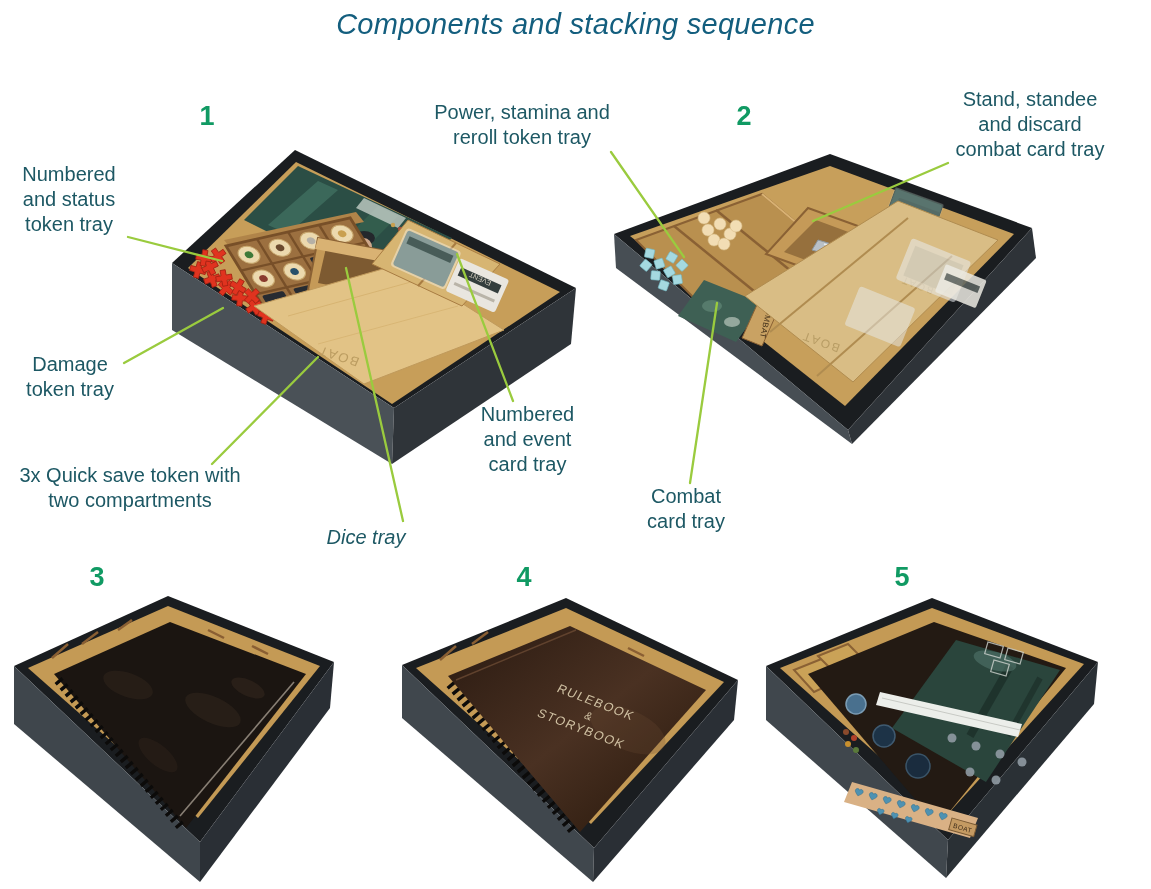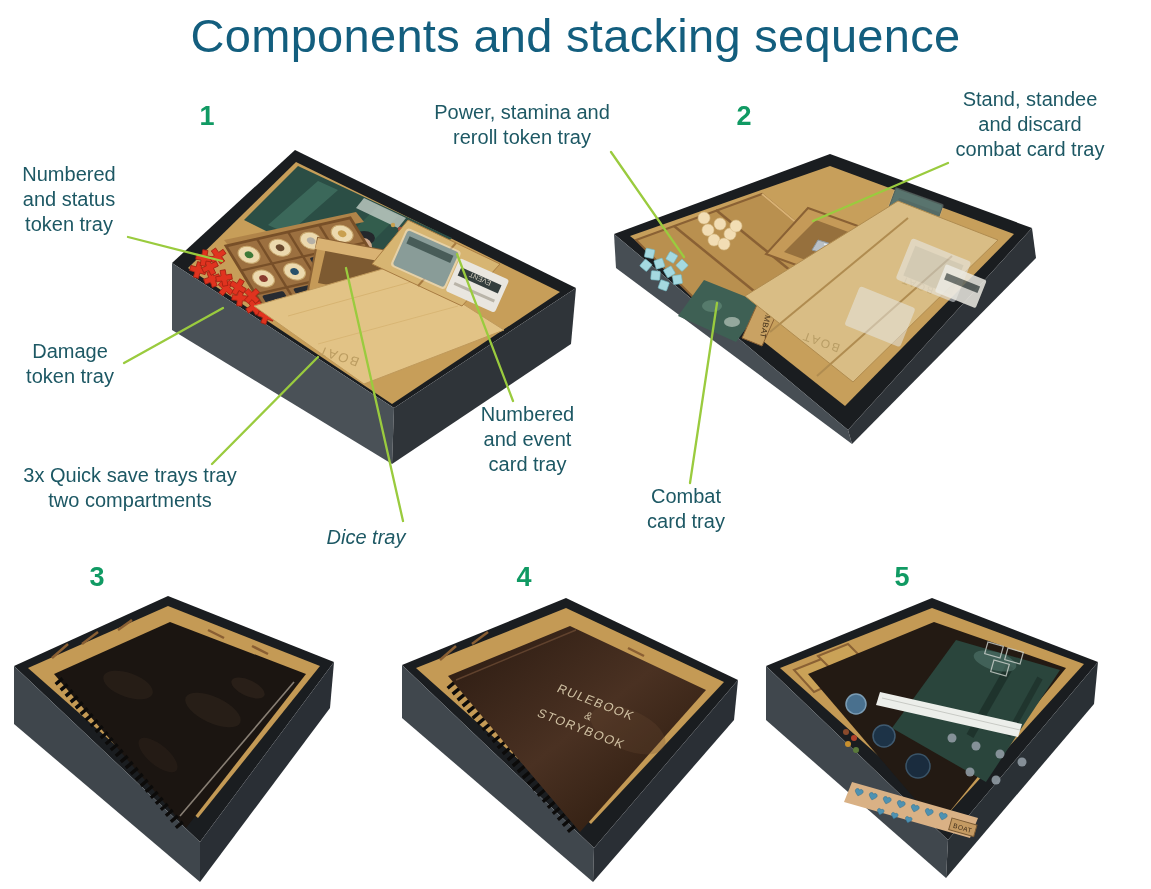--- a/index.html
+++ b/index.html
@@ -1,19 +1,19 @@
 <!DOCTYPE html>
 <html style="--title: #135e7e; --label: #1d5864; --step-number: #109a63; --leader-line: #9acb3e; --box-exterior: #3a4045; --wood-tray: #c9a05a;"><head>
 <meta charset="utf-8">
 <style>
   html,body{margin:0;padding:0;background:#ffffff;}
   #canvas{position:relative;width:1151px;height:889px;background:#ffffff;overflow:hidden;
           font-family:"Liberation Sans", sans-serif;}
   .page-title{position:absolute;left:0;right:0;top:8px;text-align:center;margin:0;
-          font-size:47px;font-weight:500;letter-spacing:.3px;color:var(--title,#135e7e);}
+          font-size:29px;font-weight:500;letter-spacing:.3px;color:var(--title,#135e7e);font-style:italic;}
   .step-num{position:absolute;width:34px;text-align:center;font-size:27px;font-weight:bold;
           color:var(--step-number,#109a63);z-index:6;}
   .callout{position:absolute;text-align:center;font-size:20px;line-height:1.26;
           color:var(--label,#1d5864);z-index:6;}
   .photo{position:absolute;z-index:1;}
   #leader-lines{position:absolute;left:0;top:0;z-index:5;pointer-events:none;}
   #leader-lines line{stroke:var(--leader-line,#9acb3e);stroke-width:2.3;stroke-linecap:round;}
   text{font-family:"Liberation Sans", sans-serif;}
   .serif-txt{font-family:"DejaVu Serif", serif;}
 </style>
@@ -24,24 +24,24 @@
 
   <h1 class="page-title">Components and stacking sequence</h1>
 
   <div class="step-num" style="left:190px;top:101px;">1</div>
   <div class="step-num" style="left:727px;top:101px;">2</div>
   <div class="step-num" style="left:80px;top:562px;">3</div>
   <div class="step-num" style="left:507px;top:562px;">4</div>
   <div class="step-num" style="left:885px;top:562px;">5</div>
 
   <div class="callout" style="left:17px;top:162px;width:104px;">Numbered and status token tray</div>
-  <div class="callout" style="left:20px;top:339px;width:100px;">Damage token tray</div>
+  <div class="callout" style="left:20px;top:352px;width:100px;">Damage token tray</div>
   <div class="callout" style="left:417px;top:100px;width:210px;">Power, stamina and reroll token tray</div>
   <div class="callout" style="left:951px;top:87px;width:158px;">Stand, standee and discard combat card tray</div>
-  <div class="callout" style="left:10px;top:463px;width:240px;">3x Quick save trays tray two compartments</div>
+  <div class="callout" style="left:10px;top:463px;width:240px;">3x Quick save token with two compartments</div>
   <div class="callout" style="left:325px;top:525px;width:82px;font-style:italic;">Dice tray</div>
   <div class="callout" style="left:475px;top:402px;width:105px;">Numbered and event card tray</div>
   <div class="callout" style="left:641px;top:484px;width:90px;">Combat card tray</div>
 
   <svg class="photo" style="left:168px;top:146px;" width="415" height="320" viewBox="0 0 415 320">
     <g>
       <polygon points="4,117 127,4 408,142 226,262" fill="#1a1d20"></polygon>
       <polygon points="4,117 226,262 224,318 4,184" fill="#4a5157"></polygon>
       <polygon points="226,262 408,142 403,198 224,318" fill="#2f3439"></polygon>
       <polygon points="20,122 128,16 392,146 224,258" fill="#c79e59"></polygon>

